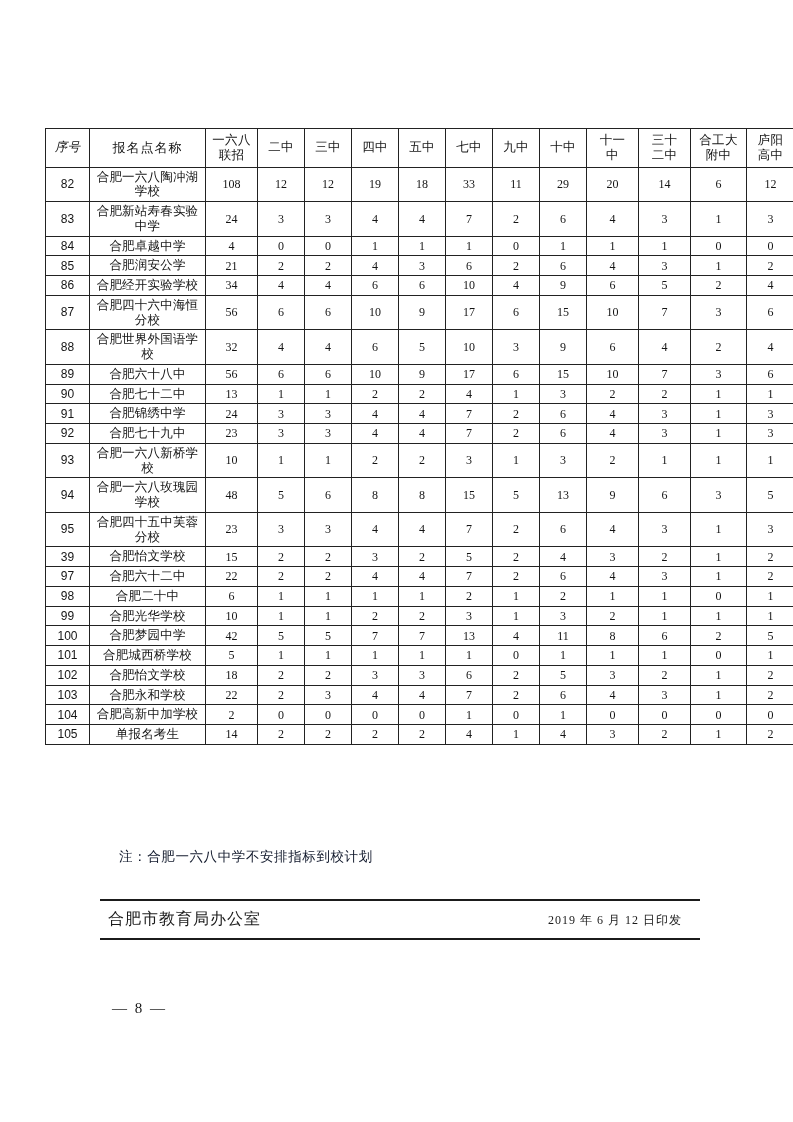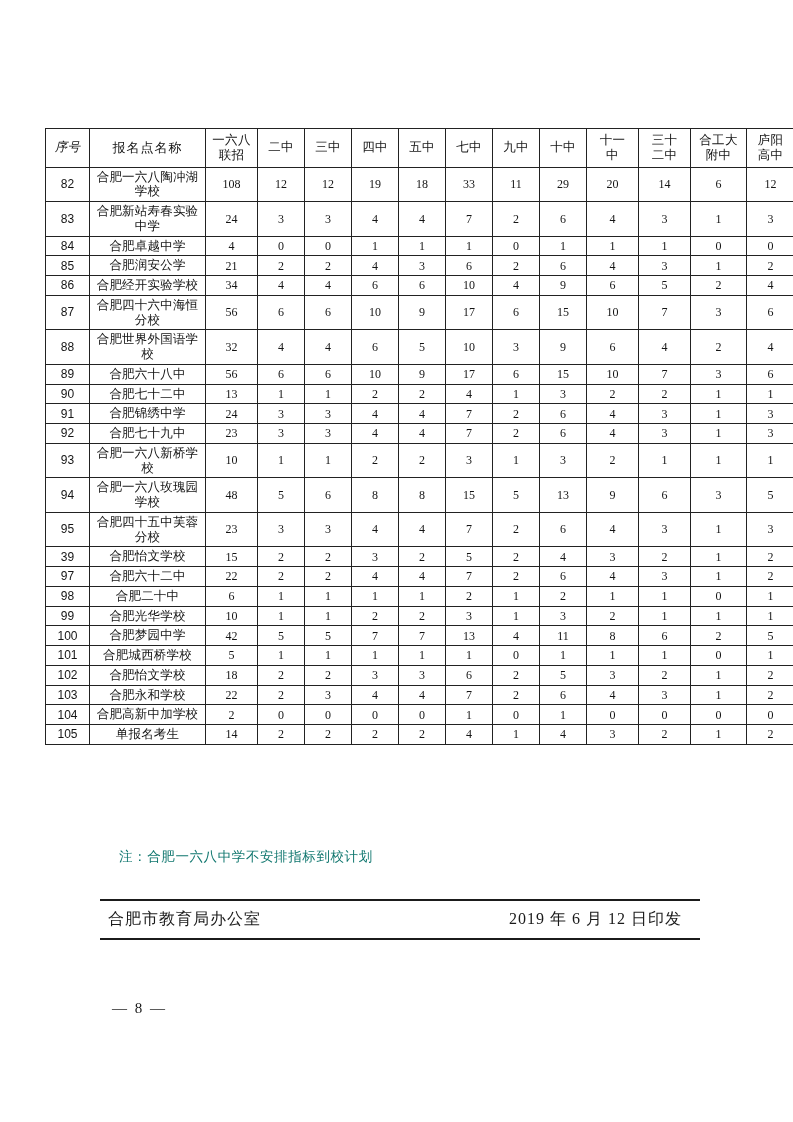--- a/index.html
+++ b/index.html
@@ -72,21 +72,21 @@
   col.w-hgd    { width: 56px; }
   col.w-ly     { width: 48px; }
 
   
   .note {
     position: absolute;
     left: 119px;
     top: 848px;
     font-size: 13.5px;
     letter-spacing: 0.6px;
-    color: #0f766e;
+    color: #0f172a;
   }
 
   
   .footer {
     position: absolute;
     left: 100px;
     top: 899px;
     width: 600px;
   }
   .footer .rule-top {
@@ -102,21 +102,21 @@
   }
   .footer-row {
     display: flex;
     justify-content: space-between;
     align-items: baseline;
     padding: 8px 6px 6px 8px;
     font-size: 16px;
     letter-spacing: 1px;
   }
   .footer-office { font-size: 16px; }
-  .footer-date   { font-size: 16px; padding-right: 12px; }
+  .footer-date   { font-size: 12px; padding-right: 12px; }
 
   .page-number {
     position: absolute;
     left: 112px;
     top: 1000px;
     font-size: 15px;
     letter-spacing: 2px;
   }
 </style>
 </head>

